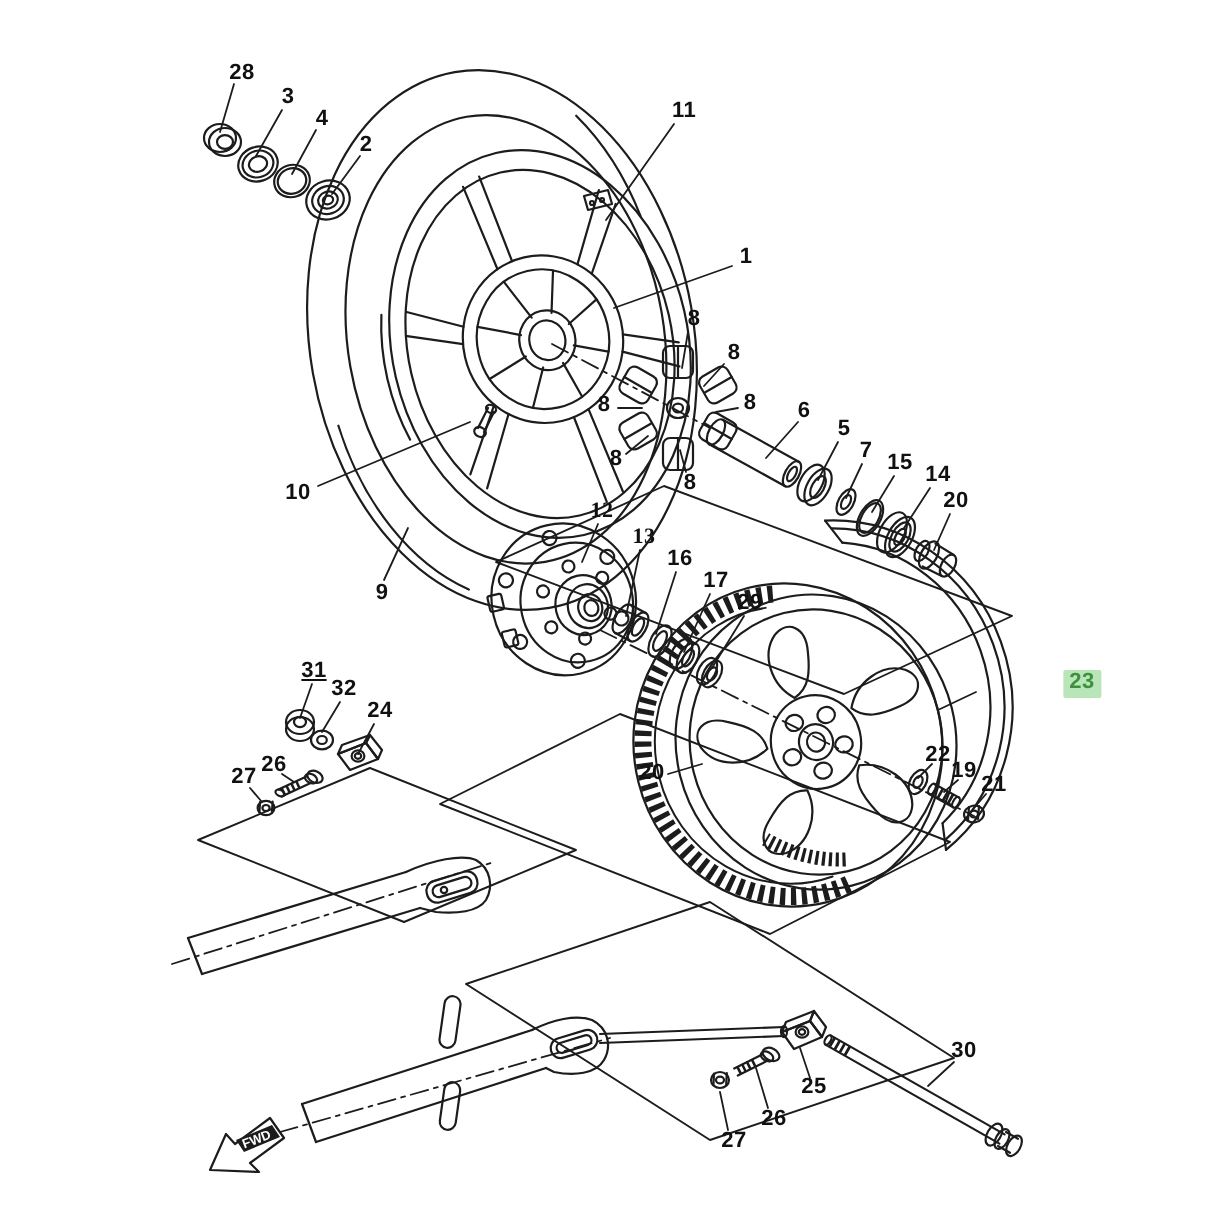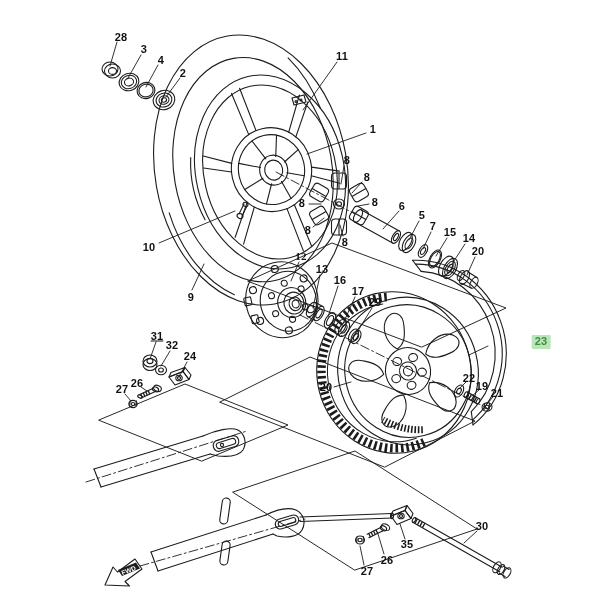--- a/index.html
+++ b/index.html
@@ -389,32 +389,32 @@
       <span class="callout" style="left: 345px; top: 242px;">8</span>
       <span class="callout" style="left: 402px; top: 206px;">6</span>
       <span class="callout" style="left: 422px; top: 215px;">5</span>
       <span class="callout" style="left: 433px; top: 226px;">7</span>
       <span class="callout" style="left: 450px; top: 232px;">15</span>
       <span class="callout" style="left: 469px; top: 238px;">14</span>
       <span class="callout" style="left: 478px; top: 251px;">20</span>
       <span class="callout" style="left: 149px; top: 247px;">10</span>
       <span class="callout" style="left: 191px; top: 297px;">9</span>
       <span class="callout" style="left: 301px; top: 256px; font-family: Liberation Serif, serif;">12</span>
-      <span class="callout" style="left: 322px; top: 269px;">13</span>
+      <span class="callout" style="left: 322px; top: 269px; font-family: Liberation Serif, serif;">13</span>
       <span class="callout" style="left: 340px; top: 280px;">16</span>
       <span class="callout" style="left: 358px; top: 291px;">17</span>
       <span class="callout" style="left: 375px; top: 302px;">29</span>
       <span class="callout" style="left: 157px; top: 336px; text-decoration: underline;">31</span>
       <span class="callout" style="left: 172px; top: 345px;">32</span>
       <span class="callout" style="left: 190px; top: 356px;">24</span>
       <span class="callout" style="left: 137px; top: 383px;">26</span>
       <span class="callout" style="left: 122px; top: 389px;">27</span>
       <span class="callout" style="left: 326px; top: 387px;">20</span>
       <span class="callout hl" style="left: 497px; top: 342px;">23</span>
       <span class="callout" style="left: 469px; top: 378px;">22</span>
       <span class="callout" style="left: 482px; top: 386px;">19</span>
       <span class="callout" style="left: 497px; top: 393px;">21</span>
-      <span class="callout" style="left: 407px; top: 544px;">35</span>
+      <span class="callout" style="left: 407px; top: 544px;">25</span>
       <span class="callout" style="left: 387px; top: 560px;">26</span>
       <span class="callout" style="left: 367px; top: 571px;">27</span>
       <span class="callout" style="left: 482px; top: 526px;">30</span>
     </div>
 </div>
 
 </body></html>

